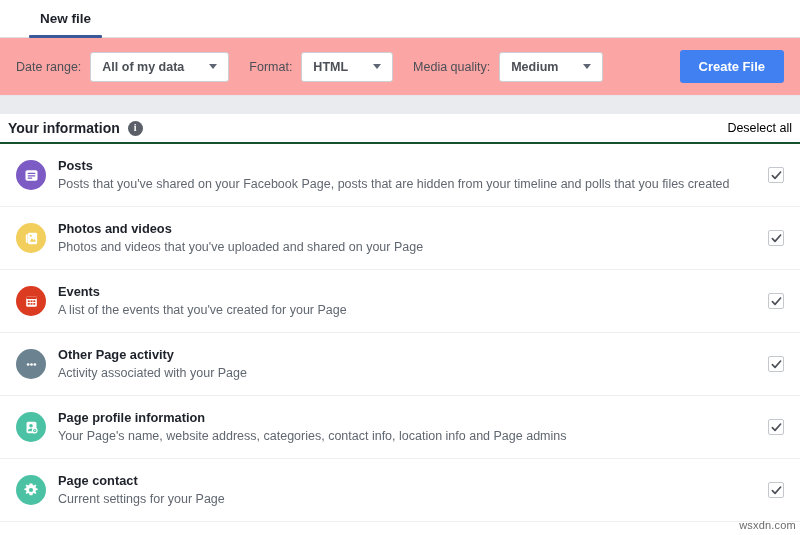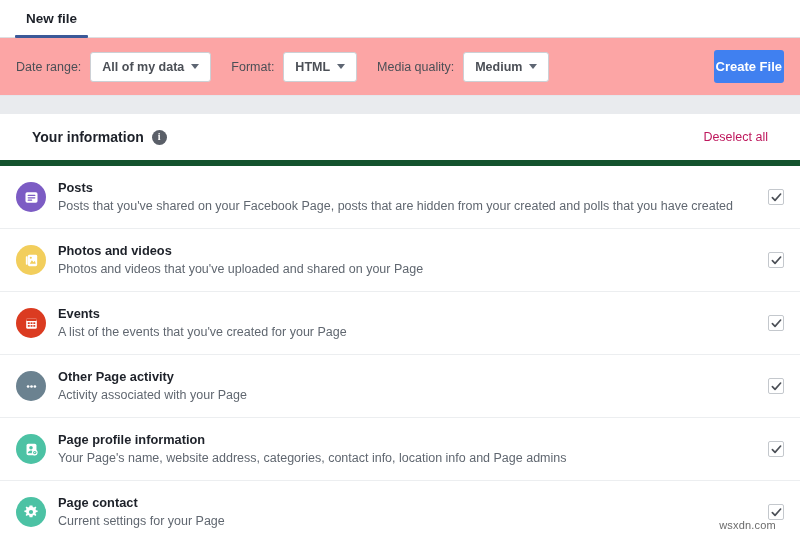--- a/index.html
+++ b/index.html
@@ -10,21 +10,21 @@
     overflow: hidden;
   }
 
   
   .tabbar {
     height: 38px;
     background: #ffffff;
     border-bottom: 1px solid #dddfe2;
     display: flex;
     align-items: stretch;
-    padding-left: 10px;
+    padding-left: 24px;
   }
   .tab {
     display: flex; align-items: center;
     padding: 0 16px;
     font-size: 13.5px;
     color: #606770;
     position: relative;
     cursor: pointer;
     white-space: nowrap;
   }
@@ -57,21 +57,21 @@
     white-space: nowrap;
   }
   .dropdown {
     height: 30px;
     min-width: 58px;
     background: #ffffff;
     border: 1px solid #ccd0d5;
     border-radius: 3px;
     display: inline-flex;
     align-items: center;
-    gap: 7px;
+    gap: 25px;
     padding: 0 11px;
     font-size: 12.5px;
     font-weight: bold;
     color: #4b4f56;
     margin-right: 20px;
     cursor: pointer;
     white-space: nowrap;
   }
   .caret {
     width: 0; height: 0;
@@ -83,36 +83,36 @@
   .spacer { flex: 1; }
   .create-btn {
     height: 33px;
     background: #4080f0;
     color: #ffffff;
     border: none;
     border-radius: 3px;
     font-size: 13px;
     font-weight: bold;
     font-family: "Liberation Sans", sans-serif;
-    padding: 0 2px;
+    padding: 0 19px;
     cursor: pointer;
     white-space: nowrap;
   }
 
   
   .band { height: 18px; background: #e9ebee; }
 
   
   .section-head {
-    height: 52px;
-    background: #ffffff;
-    border-bottom: 6px solid #14532d;
-    display: flex;
-    align-items: center;
-    padding: 0 32px;
+    height: 30px;
+    background: #ffffff;
+    border-bottom: 2px solid #14532d;
+    display: flex;
+    align-items: center;
+    padding: 0 8px;
   }
   .section-title {
     font-size: 14px;
     font-weight: bold;
     color: #1d2129;
   }
   .info-icon {
     width: 15px; height: 15px;
     border-radius: 50%;
     background: #5a5f68;
@@ -123,21 +123,21 @@
     display: inline-flex;
     align-items: center;
     justify-content: center;
     margin-left: 8px;
     cursor: pointer;
     line-height: 1;
   }
   .deselect {
     margin-left: auto;
     font-size: 12.5px;
-    color: #be185d;
+    color: #000000;
     text-decoration: none;
     cursor: pointer;
   }
 
   
   .rows { background: #fef9c3; }
   .row {
     height: 63px;
     display: flex;
     align-items: center;
@@ -180,21 +180,21 @@
     display: flex;
     align-items: center;
     justify-content: center;
     cursor: pointer;
   }
   .checkbox svg { display: block; }
 
   
   .watermark {
     position: absolute;
-    right: 24px; bottom: 4px;
+    right: 4px; bottom: 4px;
     font-size: 11px;
     color: #6b6b6b;
     letter-spacing: 0.2px;
   }
 </style>
 </head>
 <body>
 
 <div class="tabbar">
   <div class="tab active">
@@ -240,21 +240,21 @@
     <span class="row-icon" style="background:#7c5cc4">
       <svg width="17" height="17" viewBox="0 0 24 24" fill="none">
         <rect x="3.5" y="4.5" width="17" height="15" rx="2.5" fill="#fff"></rect>
         <rect x="6.5" y="8" width="11" height="1.9" rx="0.9" fill="#7c5cc4"></rect>
         <rect x="6.5" y="11.6" width="11" height="1.7" rx="0.85" fill="#7c5cc4"></rect>
         <rect x="6.5" y="14.9" width="6.5" height="1.7" rx="0.85" fill="#7c5cc4"></rect>
       </svg>
     </span>
     <span class="row-text">
       <span class="row-title">Posts</span>
-      <div class="row-desc">Posts that you've shared on your Facebook Page, posts that are hidden from your created and polls that you have created</div>
+      <div class="row-desc">Posts that you've shared on your Facebook Page, posts that are hidden from your timeline and polls that you files created</div>
     </span>
     <span class="checkbox">
       <svg width="11" height="11" viewBox="0 0 12 12">
           <path d="M1.5 6.2 L4.4 9.1 L10.5 2.2" stroke="#4b4f56" stroke-width="1.8" fill="none" stroke-linecap="round" stroke-linejoin="round"></path>
         </svg>
     </span>
   </div>
 
   <div class="row">
     <span class="row-icon" style="background:#f2ce5c">

